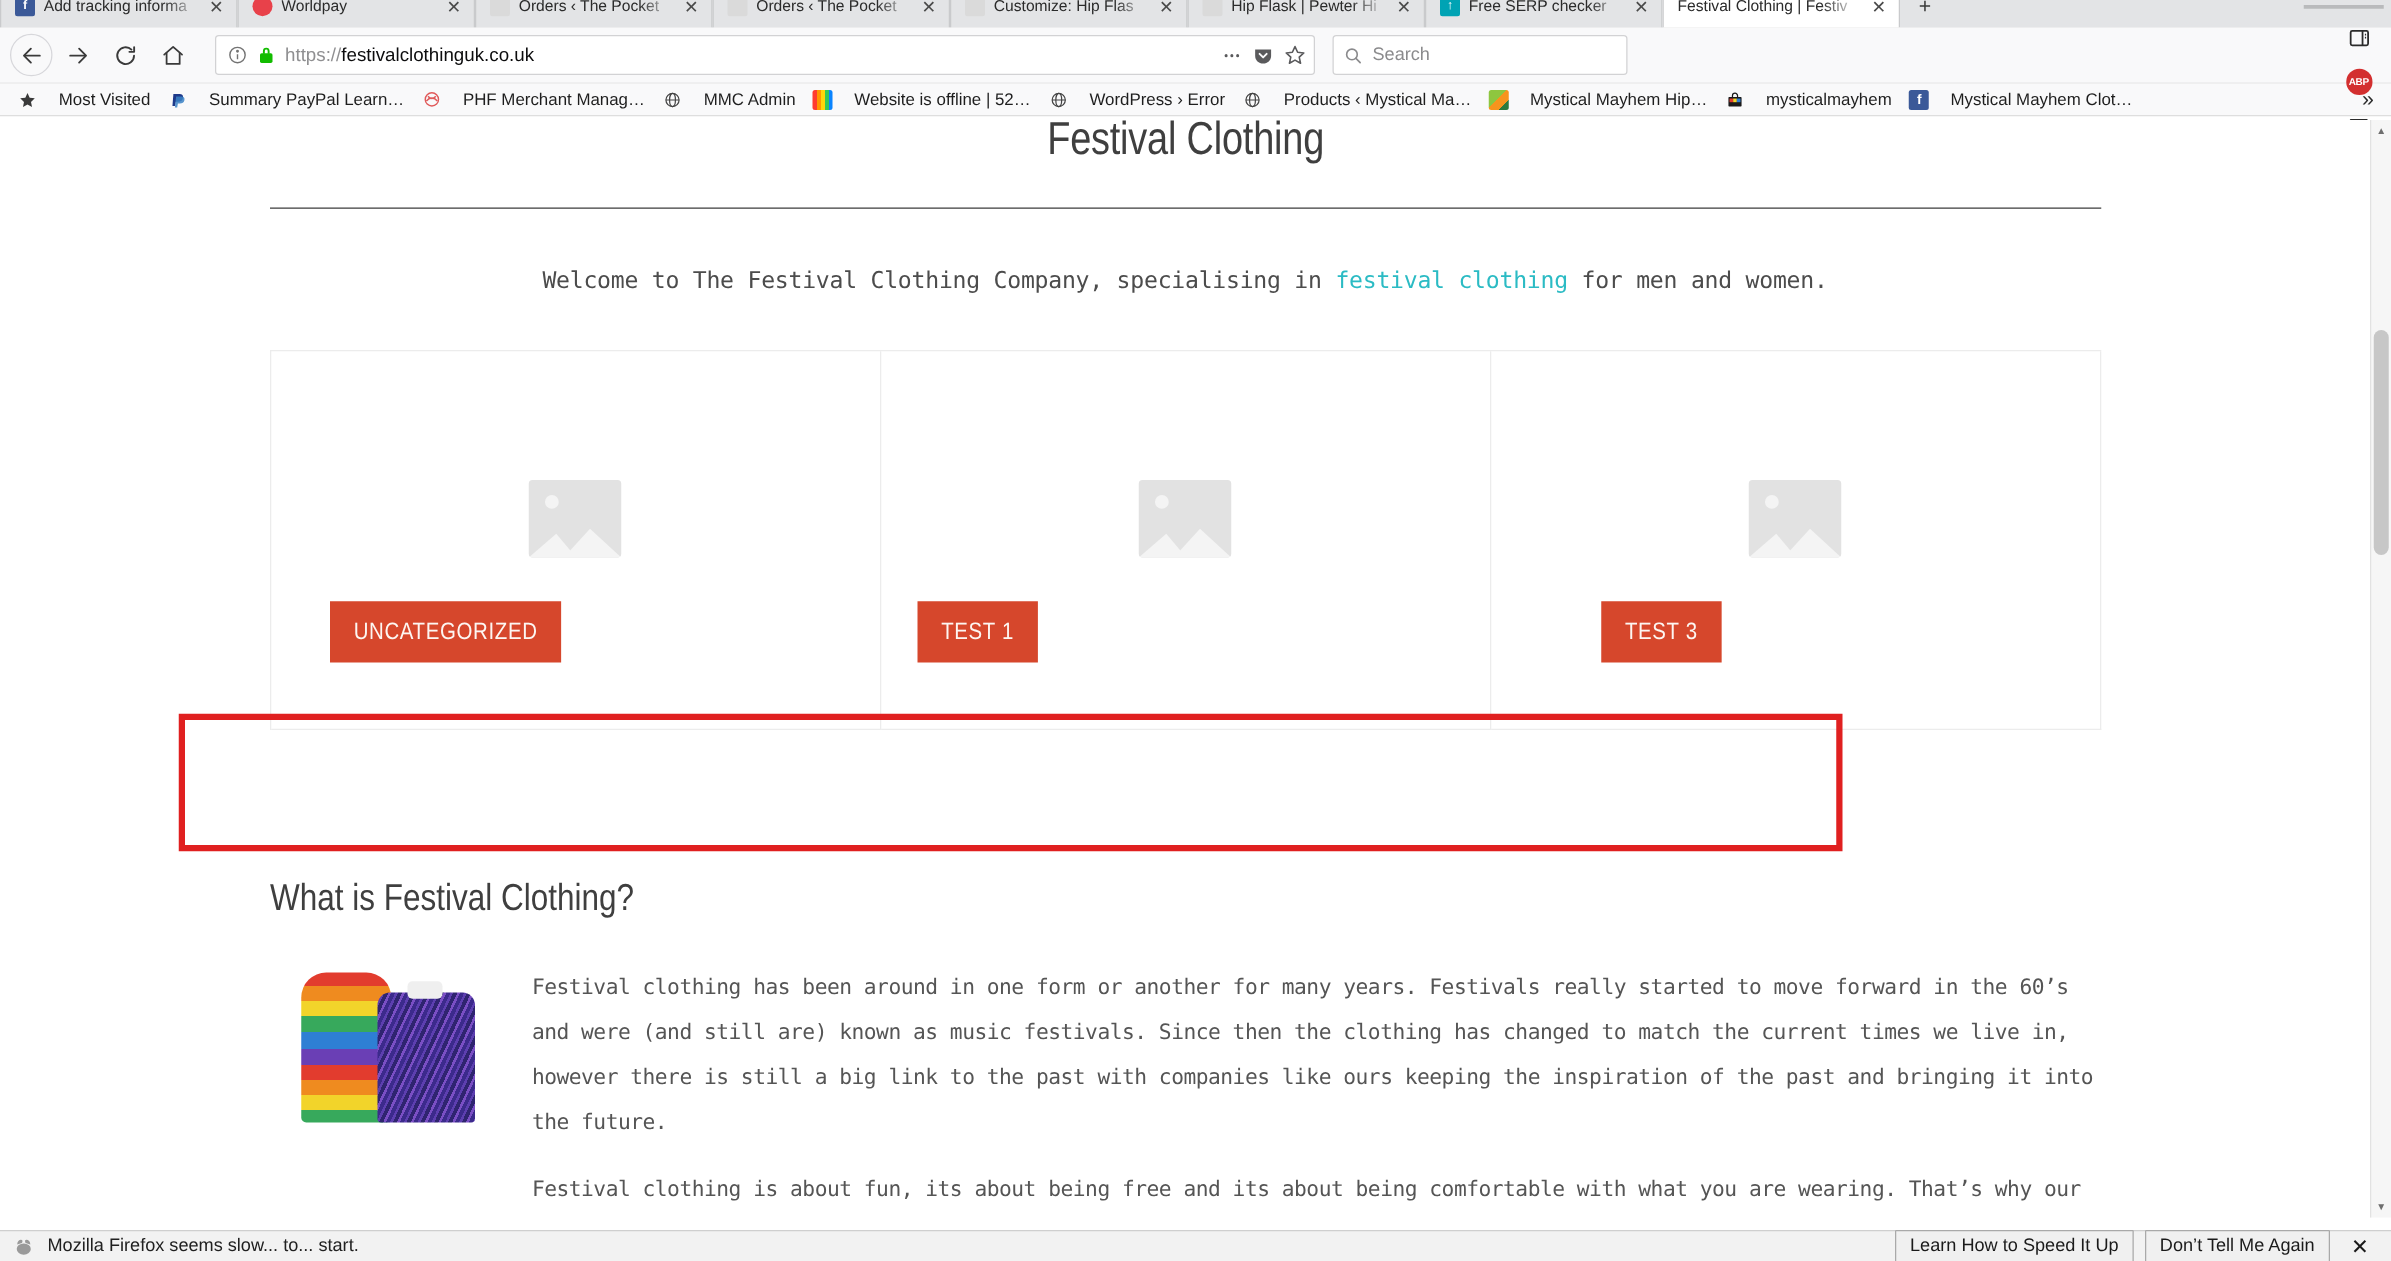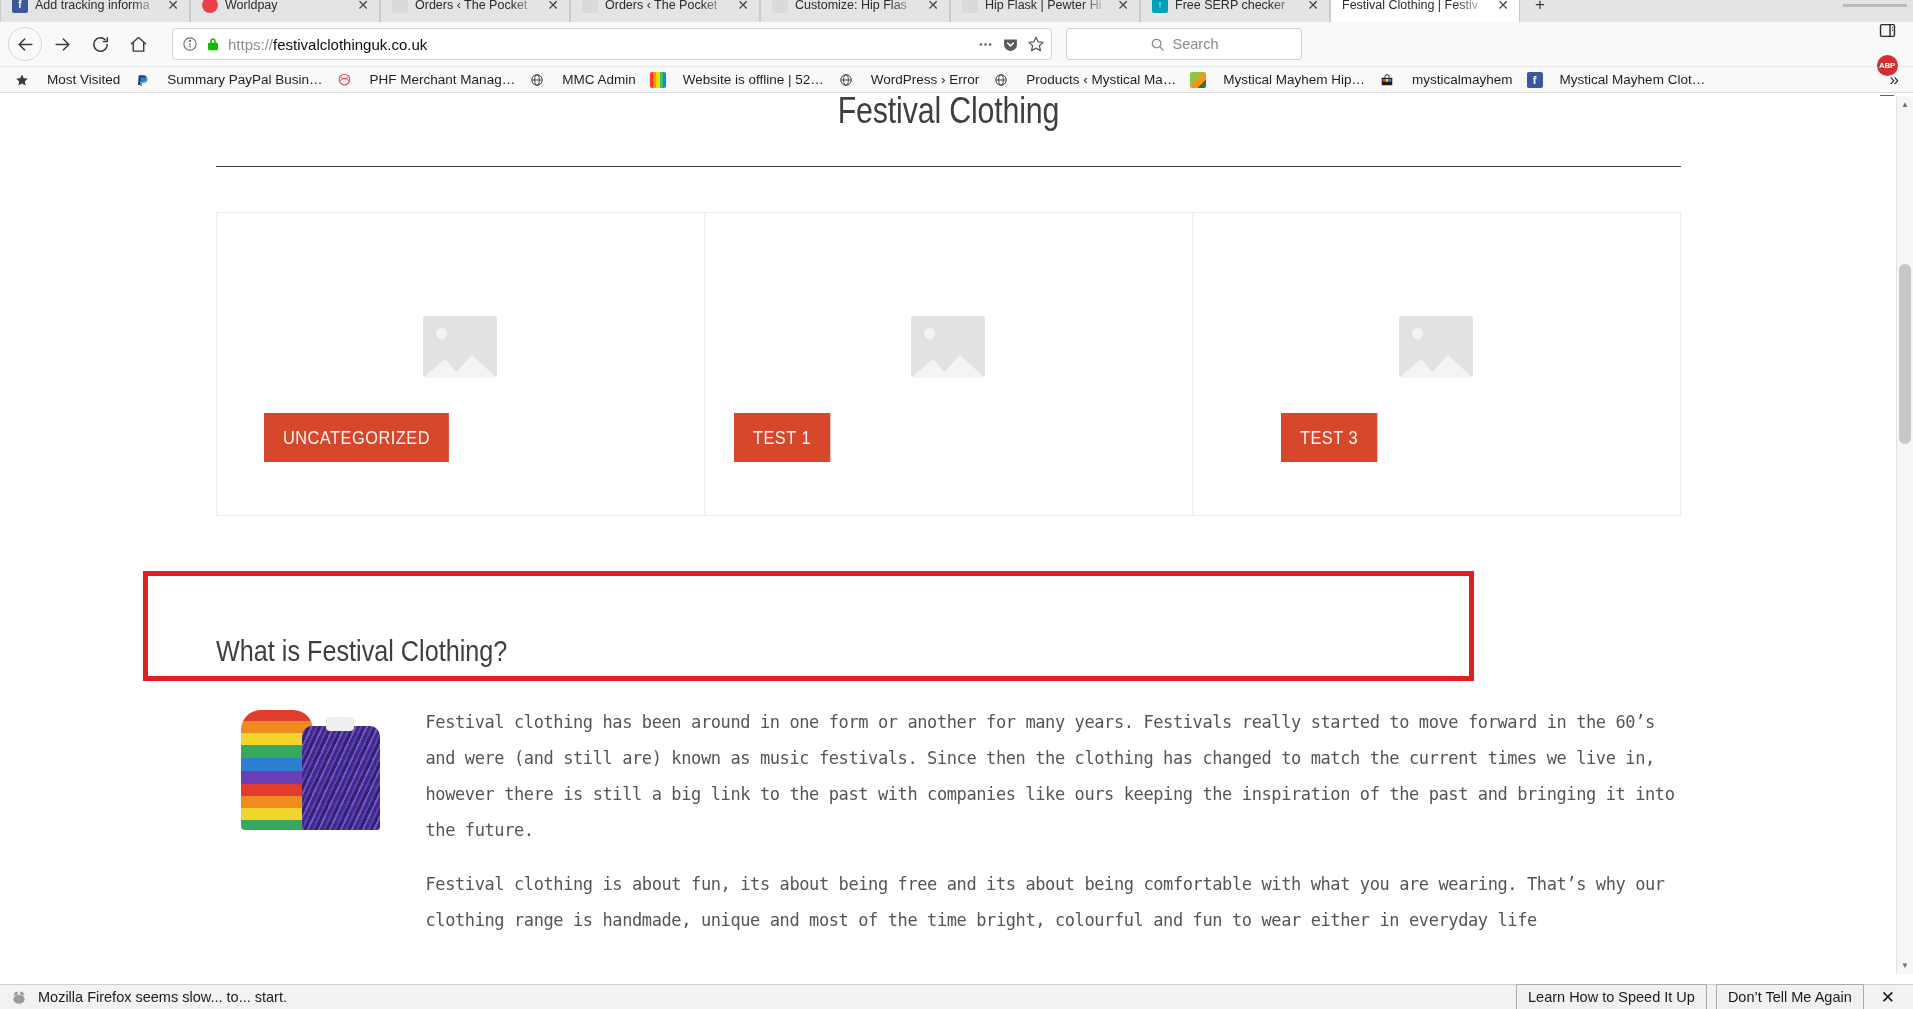--- a/index.html
+++ b/index.html
@@ -120,21 +120,20 @@
     flex: 0 0 236px;
     margin-left: 12px;
     height: 32px;
     background: #fff;
     border: 1px solid #d2d2d4;
     border-radius: 3px;
     display: flex;
     align-items: center;
     padding: 0 8px;
     gap: 8px;
-    justify-content: center;
   }
   .searchbar .ph { font-size: 14.5px; color: #8b8b8d; }
 
   .navbar-right { margin-left: auto; display: flex; align-items: center; gap: 6px; padding-left: 10px; flex-direction: column; }
   .abp {
     width: 21px; height: 21px; border-radius: 50%;
     background: #d32f2f; color: #fff;
     font-size: 8px; font-weight: bold;
     display: flex; align-items: center; justify-content: center;
     letter-spacing: -0.3px;
@@ -517,21 +516,21 @@
     </span>
     <span>Most Visited</span>
   </div>
   <div class="bm">
     <span class="bmi">
       <svg width="13" height="14" viewBox="0 0 24 24">
           <path d="M5 3h9c4 0 6 2 5.2 6-0.8 4-3.6 5.6-7.6 5.6H8.6L7.4 21H3.6z" fill="#1e3a8a"></path>
           <path d="M9 7h8c3.4 0 5 1.8 4.3 5.2-0.7 3.4-3.2 4.8-6.6 4.8h-3L10.6 23H7.2z" fill="#3b82c4" opacity="0.85"></path>
         </svg>
     </span>
-    <span>Summary PayPal Busin…</span>
+    <span>Summary PayPal Learn…</span>
   </div>
   <div class="bm">
     <span class="bmi">
       <svg width="15" height="15" viewBox="0 0 24 24" fill="none" stroke="#e05a5a" stroke-width="1.8">
           <circle cx="12" cy="12" r="8.5"></circle>
           <path d="M5 14c4-5 10-5 14 0"></path>
           <path d="M7 8c3 4 7 4 10 0"></path>
         </svg>
     </span>
     <span>PHF Merchant Manag…</span>
@@ -593,20 +592,23 @@
   <div class="bm-chevrons">»</div>
 </div>
 
 <div class="viewport">
   <div class="page">
     <div class="container">
 
       <div class="site-title">Festival Clothing</div>
       <div class="hr"></div>
 
+      <div class="welcome">
+        <span>Welcome to The Festival Clothing Company, specialising in </span><a href="#">festival clothing</a><span> for men and women.</span>
+      </div>
 
       <div class="cat-grid">
         <div class="cat-cell">
           <div class="ph-img">
             <div class="sun"></div>
             <svg class="mtn" viewBox="0 0 74 30" preserveAspectRatio="none">
                 <polygon points="0,30 22,11 38,30" fill="#f4f4f4"></polygon>
                 <polygon points="28,30 49,7 74,30" fill="#f4f4f4"></polygon>
               </svg>
           </div>

